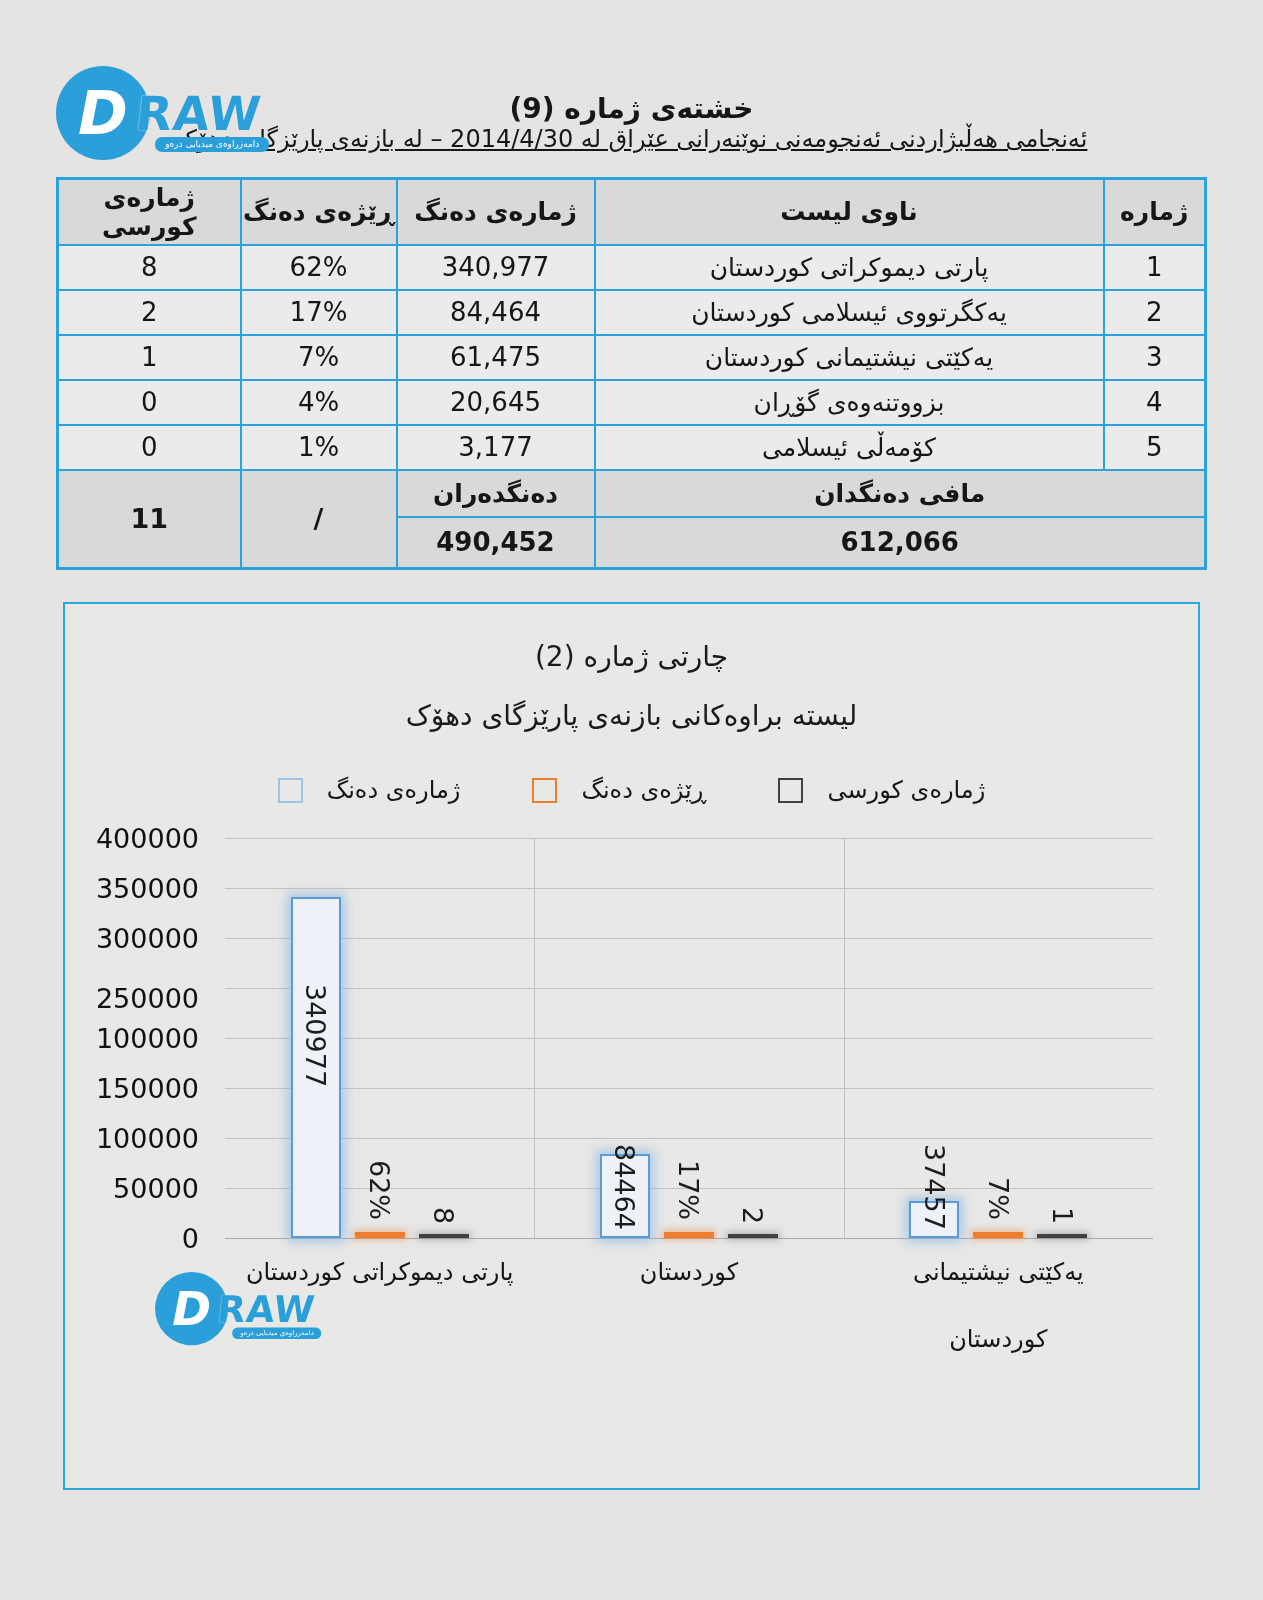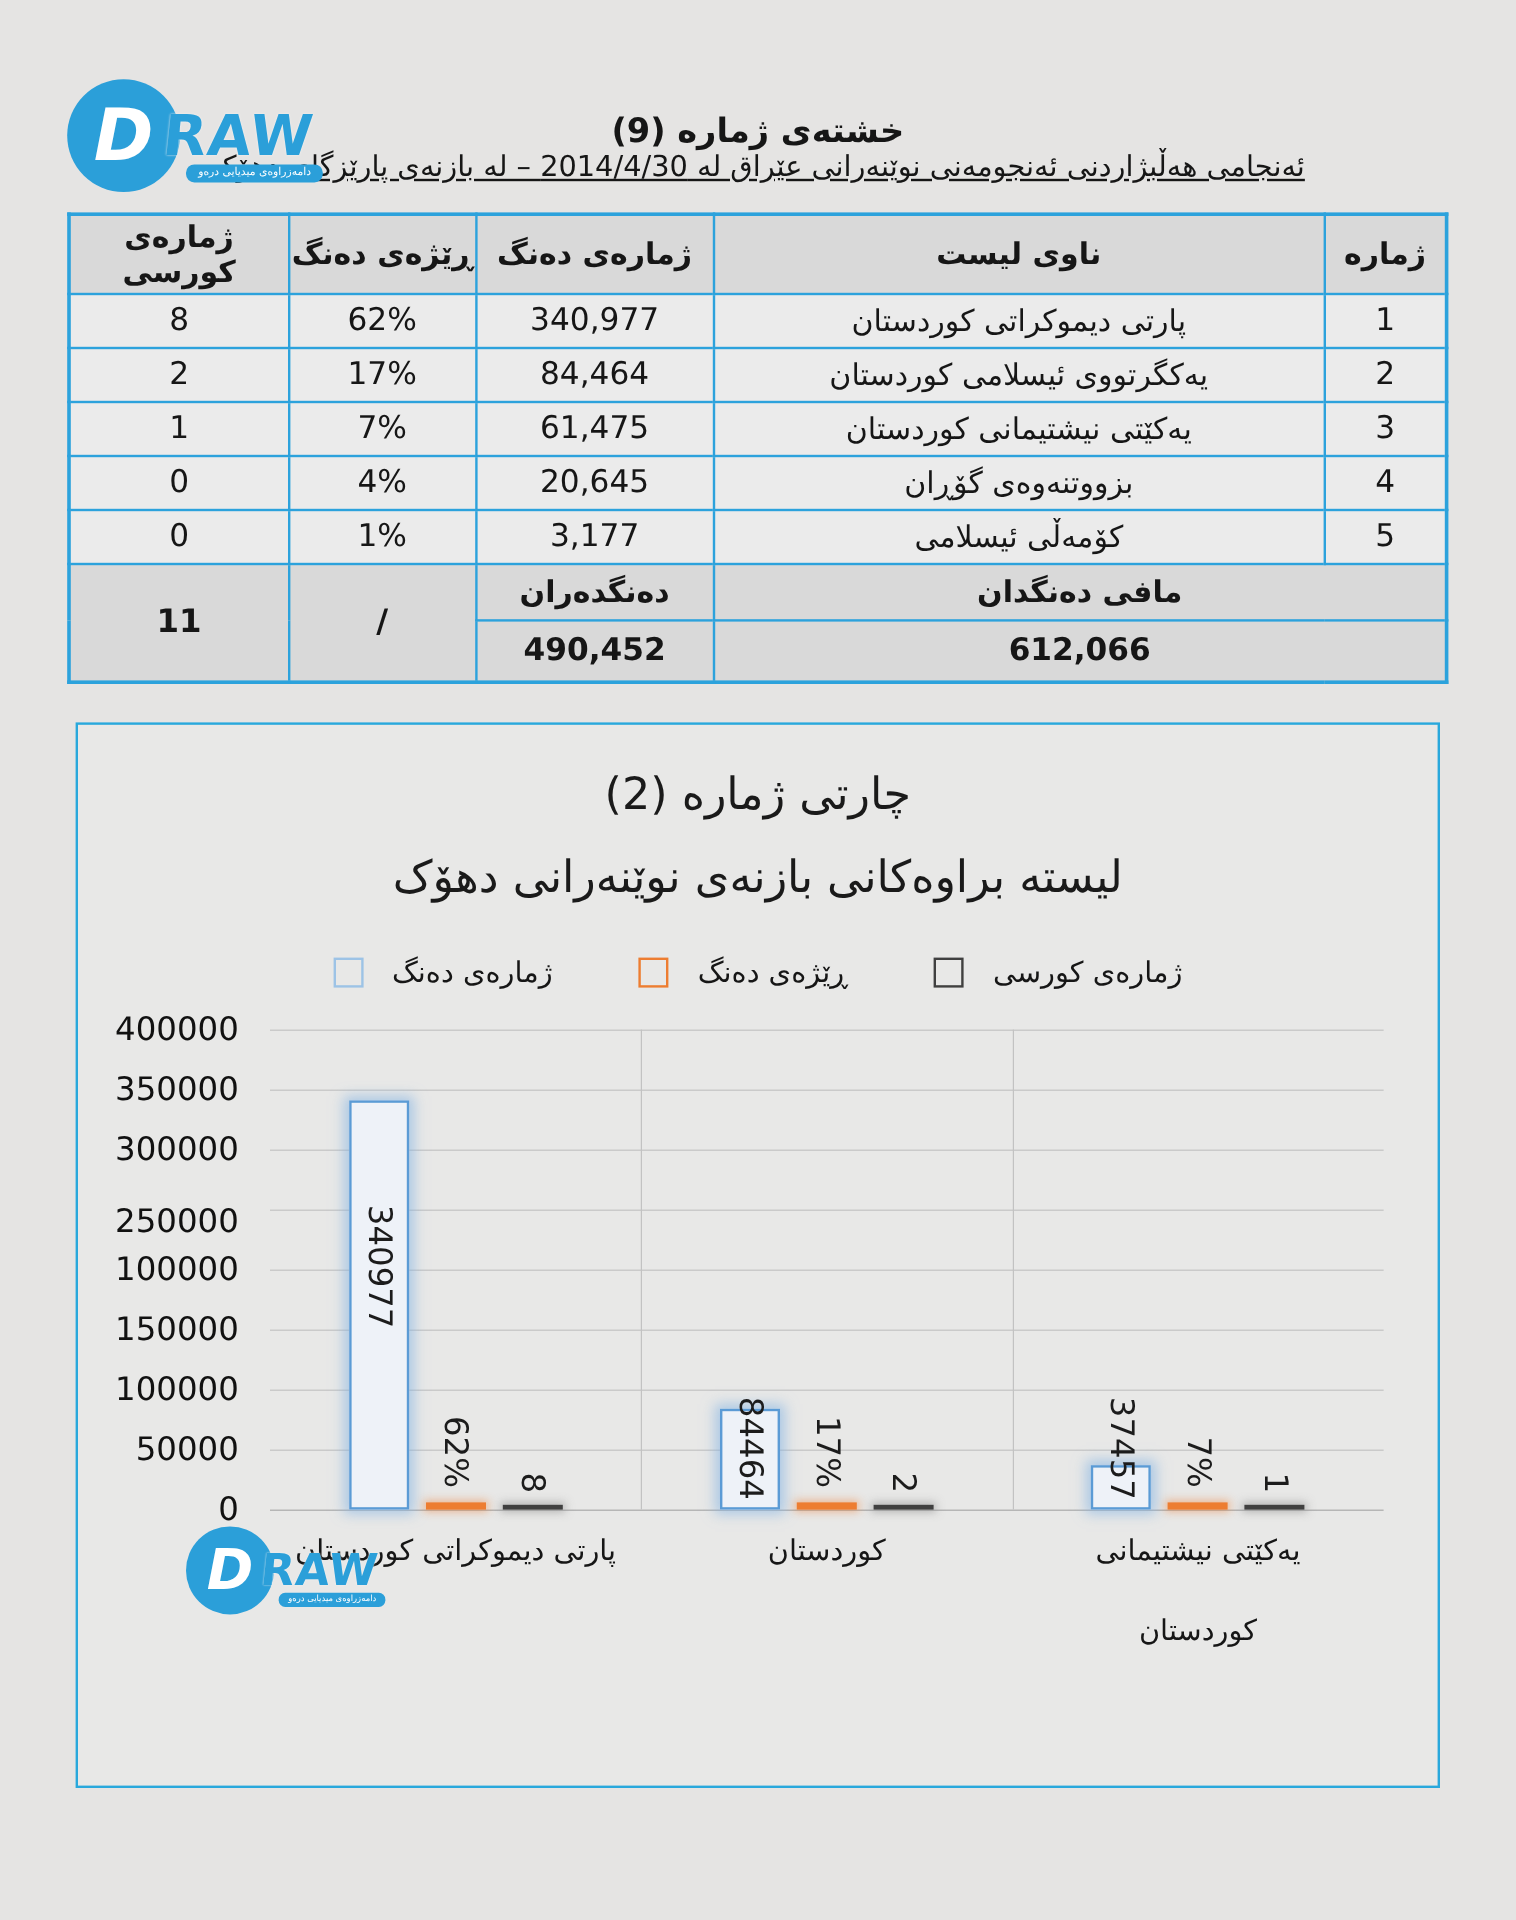--- a/index.html
+++ b/index.html
@@ -82,21 +82,21 @@
 
   
   .chart-box{
     position:relative;
     width:1137px; height:888px;
     margin:32px auto 0;
     border:2px solid var(--chart-border);
     background:#e8e8e7;
   }
   .c-title{
-    text-align:center; direction:rtl; font-size:37px; color:#1a1a1a;
+    text-align:center; direction:rtl; font-size:28px; color:#1a1a1a;
   }
   .c-title.t1{padding-top:36px;}
   .c-title.t2{margin-top:26px;}
   .c-title.t3{margin-top:26px; font-size:32px;}
 
   .legend{
     display:flex; justify-content:center; align-items:center;
     gap:72px; margin-top:44px; direction:ltr;
   }
   .legend-item{display:flex; align-items:center; gap:24px;}
@@ -227,21 +227,21 @@
 </table>
 
 <div class="chart-box">
   <div class="draw-logo logo-chart">
     <span class="draw-circle">D</span>
     <span class="draw-raw">RAW</span>
     <span class="draw-banner">دامەزراوەی میدیایی درەو</span>
   </div>
 
   <div class="c-title t1">چارتی ژماره (2)</div>
-  <div class="c-title t2">لیسته براوەکانی بازنەی نوێنەرانی دهۆک</div>
+  <div class="c-title t2">لیسته براوەکانی بازنەی پارێزگای دهۆک</div>
 
   <div class="legend">
       <div class="legend-item">
         <span class="legend-swatch" style="border-color: rgb(157, 195, 230);"></span>
         <span class="legend-label">ژمارەی دەنگ</span>
       </div>
       <div class="legend-item">
         <span class="legend-swatch" style="border-color: rgb(237, 125, 49);"></span>
         <span class="legend-label">ڕێژەی دەنگ</span>
       </div>

